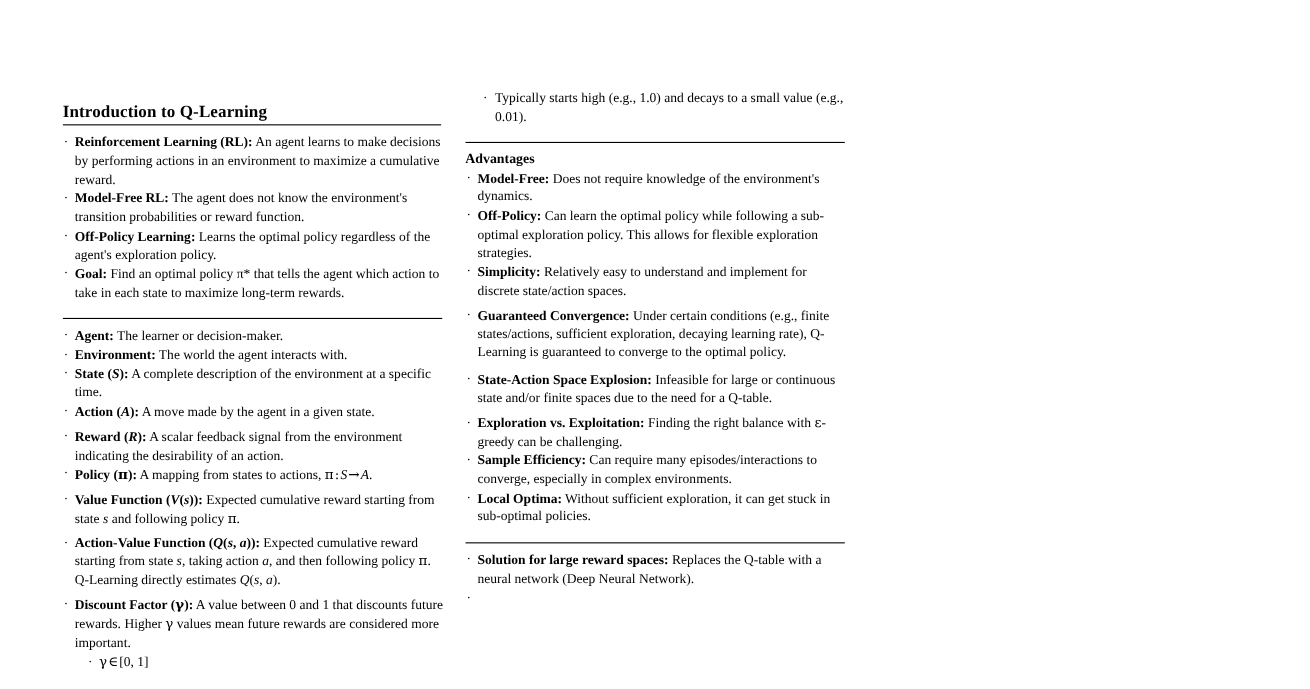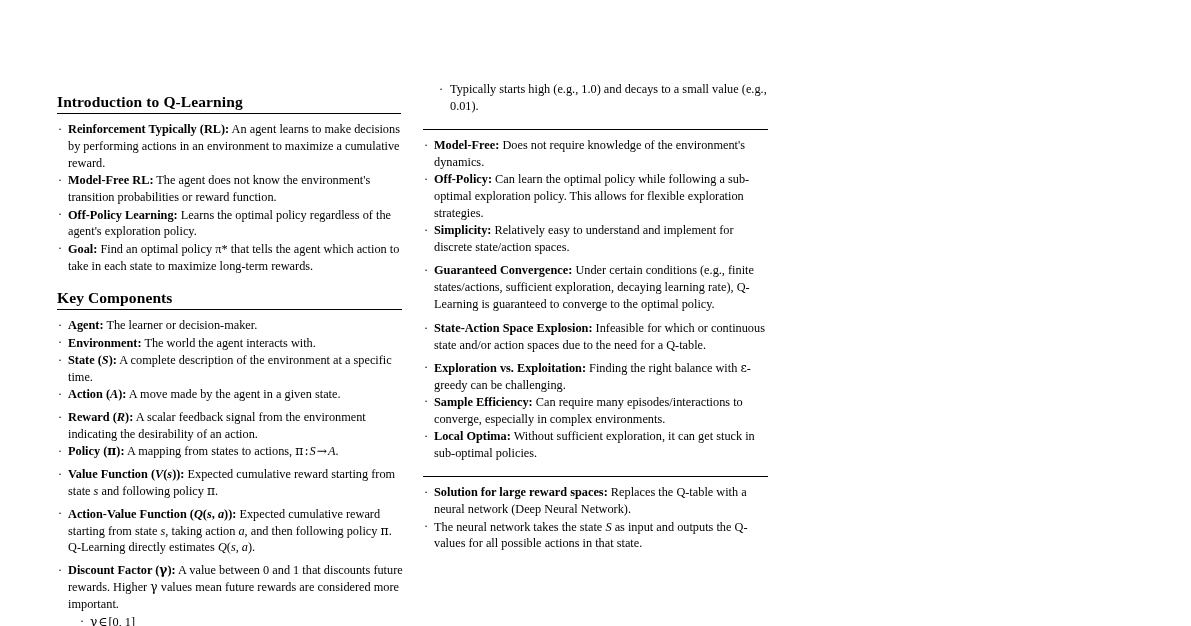--- a/index.html
+++ b/index.html
@@ -131,39 +131,38 @@
 
   <div class="column" id="col-left">
     <div class="colinner">
 
       <h2 class="section">Introduction to Q-Learning</h2>
       <div class="rule w344"></div>
 
       <ul class="bullets">
         <li>
           <span class="bul">·</span>
-          <b>Reinforcement Typically (RL):</b><span> An agent learns to make decisions by performing actions in an environment to maximize a cumulative reward.</span>
+          <b>Reinforcement Learning (RL):</b><span> An agent learns to make decisions by performing actions in an environment to maximize a cumulative reward.</span>
         </li>
         <li>
           <span class="bul">·</span>
           <b>Model-Free RL:</b><span> The agent does not know the environment's transition probabilities or reward function.</span>
         </li>
         <li>
           <span class="bul">·</span>
           <b>Off-Policy Learning:</b><span> Learns the optimal policy regardless of the agent's exploration policy.</span>
         </li>
         <li>
           <span class="bul">·</span>
           <b>Goal:</b><span> Find an optimal policy π* that tells the agent which action to take in each state to maximize long-term rewards.</span>
         </li>
       </ul>
 
       <div class="spacer-lg"></div>
 
-      <h2 class="section">Key Components</h2>
       <div class="rule w345"></div>
 
       <ul class="bullets">
         <li>
           <span class="bul">·</span>
           <b>Agent:</b><span> The learner or decision-maker.</span>
         </li>
         <li>
           <span class="bul">·</span>
           <b>Environment:</b><span> The world the agent interacts with.</span>
@@ -214,20 +213,21 @@
         <li>
           <span class="bul">·</span>
           <span>Typically starts high (e.g., 1.0) and decays to a small value (e.g., 0.01).</span>
         </li>
       </ul>
 
       <div class="spacer-lg"></div>
 
       <div class="rule w345"></div>
 
+      <h3 class="subsection">Advantages</h3>
 
       <ul class="bullets">
         <li>
           <span class="bul">·</span>
           <b>Model-Free:</b><span> Does not require knowledge of the environment's dynamics.</span>
         </li>
         <li>
           <span class="bul">·</span>
           <b>Off-Policy:</b><span> Can learn the optimal policy while following a sub-optimal exploration policy. This allows for flexible exploration strategies.</span>
         </li>
@@ -240,21 +240,21 @@
           <b>Guaranteed Convergence:</b><span> Under certain conditions (e.g., finite states/actions, sufficient exploration, decaying learning rate), Q-Learning is guaranteed to converge to the optimal policy.</span>
         </li>
       </ul>
 
       <div class="spacer-sm"></div>
 
 
       <ul class="bullets">
         <li>
           <span class="bul">·</span>
-          <b>State-Action Space Explosion:</b><span> Infeasible for which or continuous state and/or action spaces due to the need for a Q-table.</span>
+          <b>State-Action Space Explosion:</b><span> Infeasible for large or continuous state and/or finite spaces due to the need for a Q-table.</span>
         </li>
         <li class="gap-before">
           <span class="bul">·</span>
           <b>Exploration vs. Exploitation:</b><span> Finding the right balance with <span class="mgreek">ε</span>-greedy can be challenging.</span>
         </li>
         <li>
           <span class="bul">·</span>
           <b>Sample Efficiency:</b><span> Can require many episodes/interactions to converge, especially in complex environments.</span>
         </li>
         <li>
@@ -267,21 +267,20 @@
 
       <div class="rule w345"></div>
 
       <ul class="bullets">
         <li>
           <span class="bul">·</span>
           <b>Solution for large reward spaces:</b><span> Replaces the Q-table with a neural network (Deep Neural Network).</span>
         </li>
         <li>
           <span class="bul">·</span>
-          <span>The neural network takes the state <span class="mathit">S</span> as input and outputs the Q-values for all possible actions in that state.</span>
         </li>
 
       </ul>
 
     </div>
   </div>
 
 </div>
 
 </body></html>

